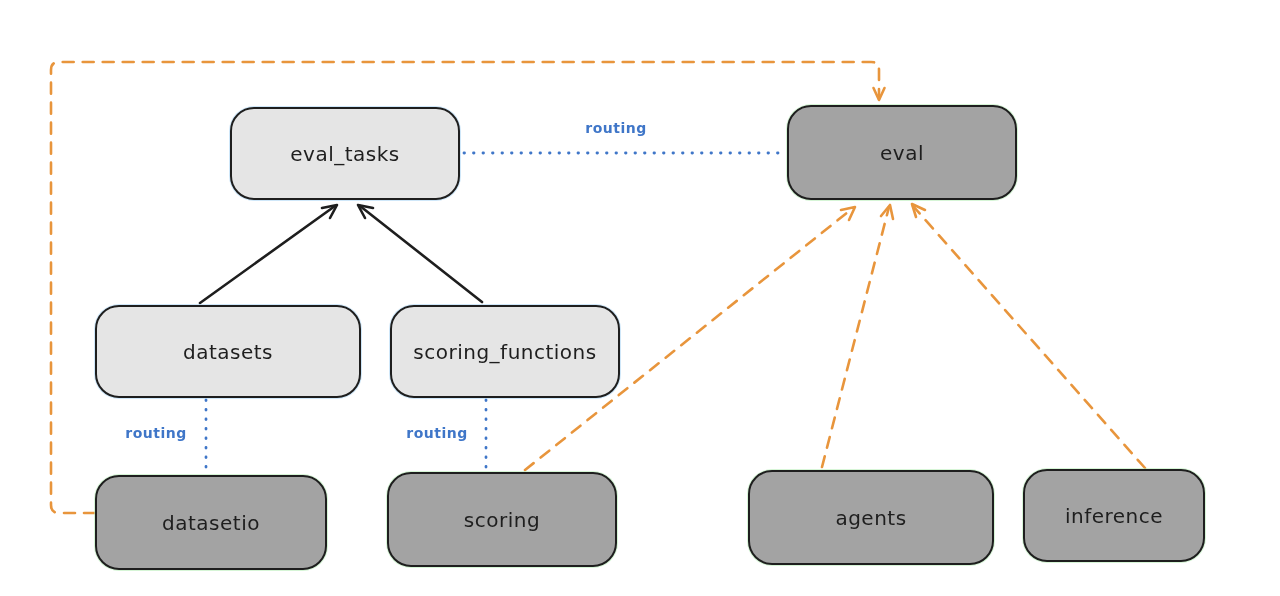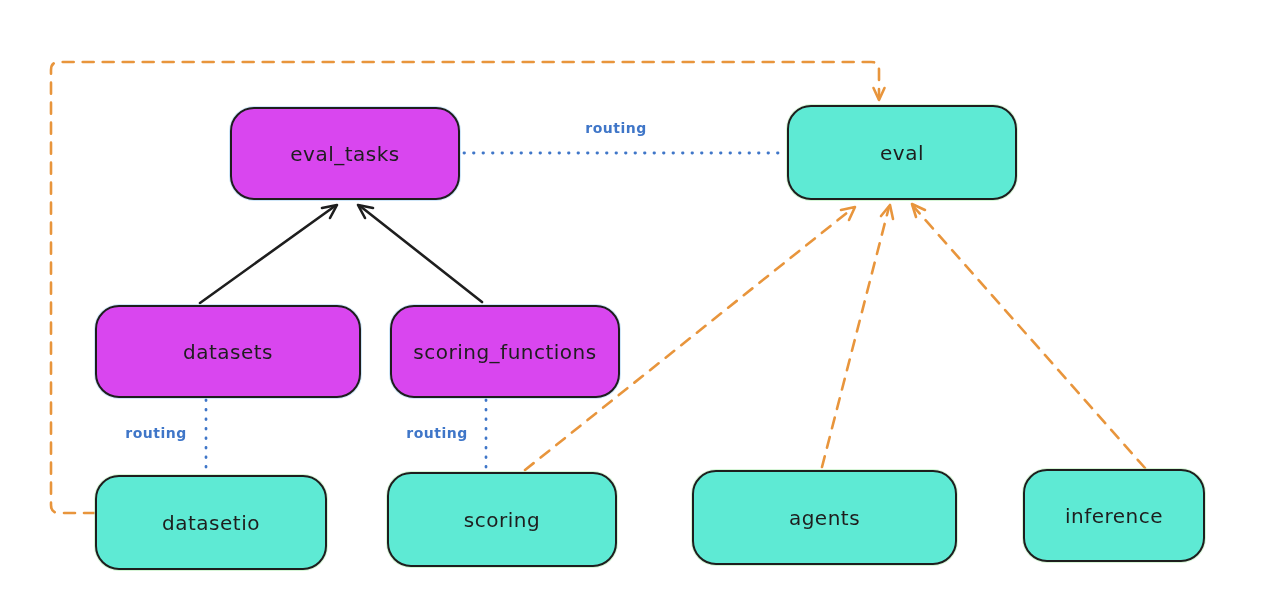--- a/index.html
+++ b/index.html
@@ -7,22 +7,22 @@
     width:1280px;height:596px;position:relative;background:#ffffff;
     font-family:"DejaVu Sans","Liberation Sans",sans-serif;overflow:hidden;
   }
   .canvas{position:absolute;inset:0;}
   svg.wires{position:absolute;left:0;top:0;pointer-events:none;}
   .node{
     position:absolute;display:flex;align-items:center;justify-content:center;
     border:2.5px solid #1e1e1e;border-radius:24px;box-sizing:border-box;
     cursor:default;
   }
-  .node.blue{background:#d946ef;box-shadow:0 0 0 1px rgba(168,212,244,.55);}
-  .node.green{background:#5eead4;box-shadow:0 0 0 1px rgba(180,236,180,.55);}
+  .node.blue{background:#e5e5e5;box-shadow:0 0 0 1px rgba(168,212,244,.55);}
+  .node.green{background:#a3a3a3;box-shadow:0 0 0 1px rgba(180,236,180,.55);}
   .node .lbl{
     font-size:20px;color:#1e1e1e;letter-spacing:.5px;white-space:nowrap;
   }
   .edge-label{
     position:absolute;font-size:14px;font-weight:600;color:#3f76c8;
     letter-spacing:.5px;white-space:nowrap;transform:translateX(-50%);
   }
 </style>
 </head>
 <body>
@@ -76,21 +76,21 @@
   </div>
 
   <div class="node green" style="left:95px;top:475px;width:232px;height:95px">
     <span class="lbl">datasetio</span>
   </div>
 
   <div class="node green" style="left:387px;top:472px;width:230px;height:95px">
     <span class="lbl">scoring</span>
   </div>
 
-  <div class="node green" style="left:692px;top:470px;width:265px;height:95px">
+  <div class="node green" style="left:748px;top:470px;width:246px;height:95px">
     <span class="lbl">agents</span>
   </div>
 
   <div class="node green" style="left:1023px;top:469px;width:182px;height:93px">
     <span class="lbl">inference</span>
   </div>
 
   <div class="edge-label" style="left:616px;top:120px">routing</div>
 
   <div class="edge-label" style="left:156px;top:425px">routing</div>

